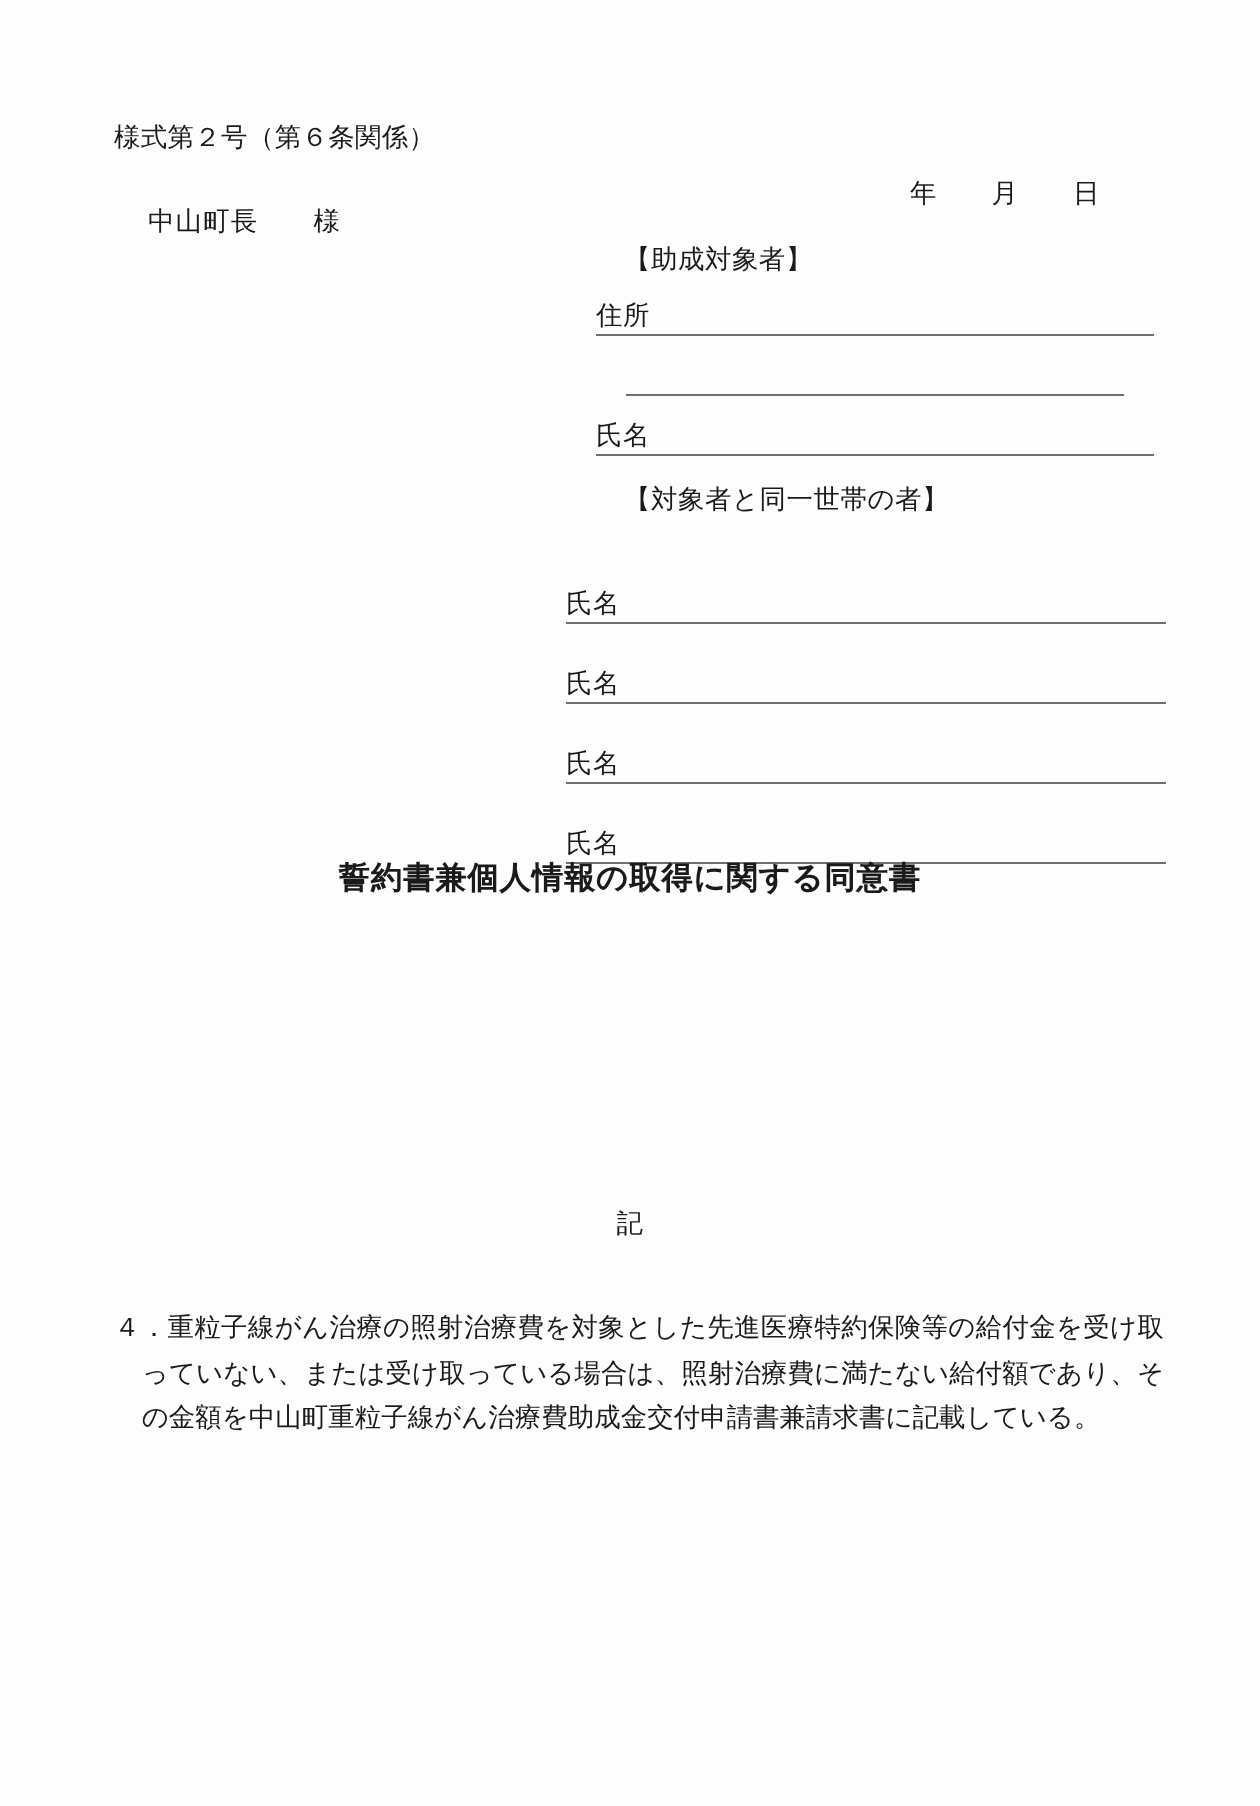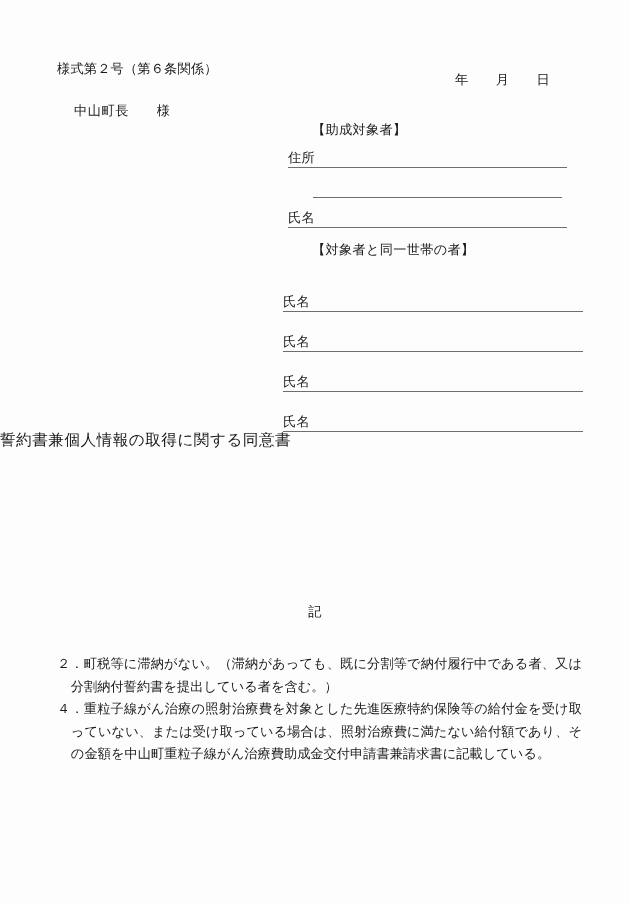--- a/index.html
+++ b/index.html
@@ -31,21 +31,21 @@
     letter-spacing: 0.2px;
   }
 
   
   #form-number {
     left: 57px;
     top: 62px;
   }
   #date-line {
     left: 455px;
-    top: 73px;
+    top: 90px;
     letter-spacing: 0.4px;
   }
   #addressee {
     left: 74px;
     top: 104px;
     letter-spacing: 0.6px;
   }
 
   
   .section-heading {
@@ -74,21 +74,21 @@
   .field-label {
     font-size: 13.2px;
     line-height: 1;
     letter-spacing: 0.3px;
     padding-bottom: 3px;
     white-space: pre;
   }
 
   
   .row-applicant {
-    left: 288px;
+    left: 298px;
     width: 279px;
   }
   .row-applicant-cont {
     left: 313px;
     width: 249px;
   }
 
   
   .row-household {
     left: 283px;
@@ -103,23 +103,23 @@
   #row-member-name-2 { top: 332px; }
   #row-member-name-3 { top: 372px; }
   #row-member-name-4 { top: 412px; }
 
   
   #doc-title {
     position: absolute;
     top: 432px;
     left: 0;
     width: 630px;
-    text-align: left;
+    text-align: center;
     font-size: 15.6px;
-    font-weight: normal;
+    font-weight: bold;
     letter-spacing: 0.5px;
     line-height: 1;
   }
 
   
   .body-block {
     position: absolute;
     left: 57px;
     width: 517px;
     font-size: 13.2px;
@@ -203,17 +203,16 @@
   <div class="field-row row-household" id="row-member-name-4">
     <span class="field-label">氏名</span>
   </div>
 
   <div id="doc-title">誓約書兼個人情報の取得に関する同意書</div>
 
 
   <div id="ki-marker">記</div>
 
   <div id="conditions">
-    <p class="condition">２．町税等に滞納がない。（滞納があっても、既に分割等で納付履行中である者、又は分割納付誓約書を提出している者を含む。）</p>
     <p class="condition">４．重粒子線がん治療の照射治療費を対象とした先進医療特約保険等の給付金を受け取っていない、または受け取っている場合は、照射治療費に満たない給付額であり、その金額を中山町重粒子線がん治療費助成金交付申請書兼請求書に記載している。</p>
   </div>
 
 </div>
 
 </body></html>

